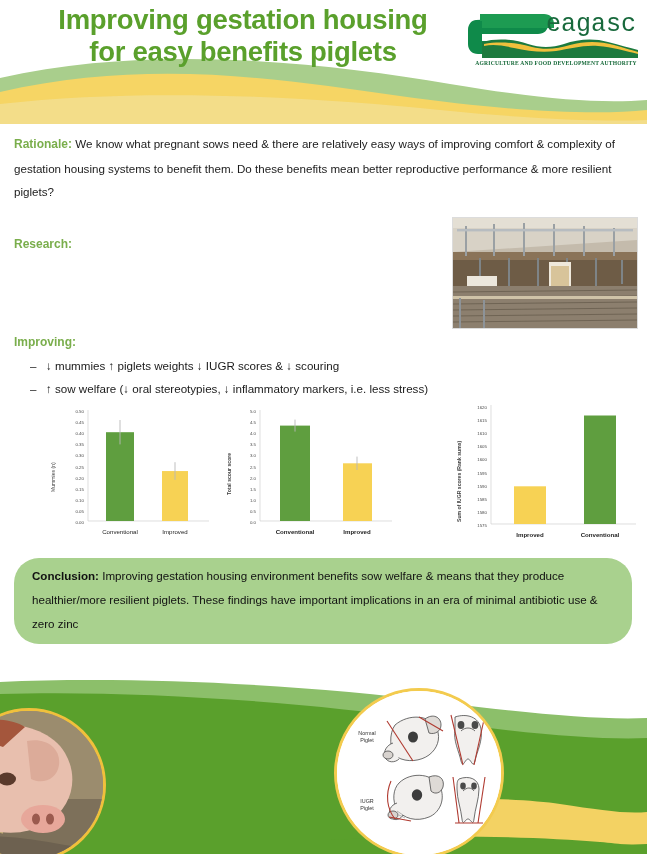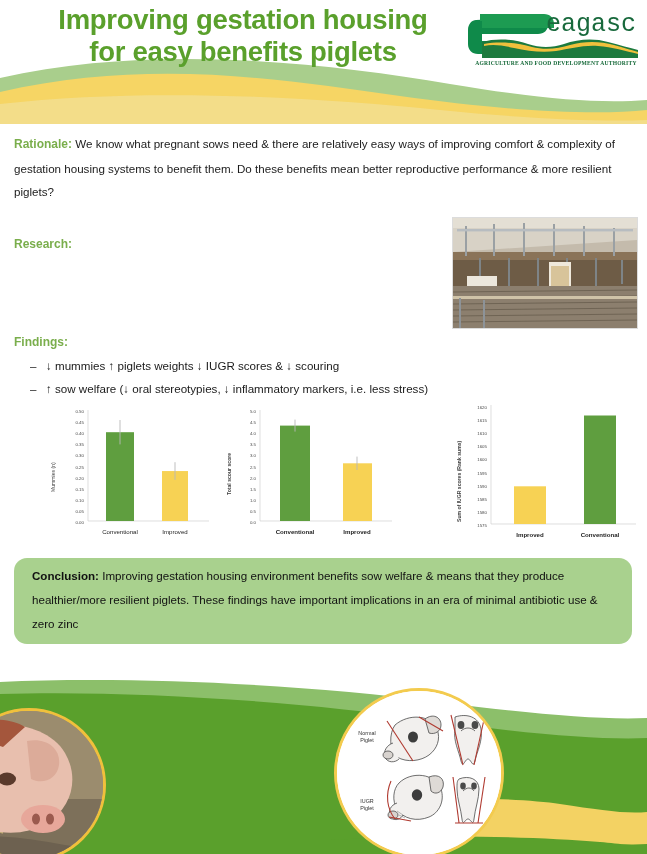--- a/index.html
+++ b/index.html
@@ -66,21 +66,21 @@
   #chart3{left:440px;width:200px;}
   .chart svg{display:block;}
   .axis-title{font-size:5.1px;fill:#3c3c3c;font-family:"Liberation Sans",sans-serif;}
   .tick{font-size:4.4px;fill:#4a4a4a;font-family:"Liberation Sans",sans-serif;}
   .catlab{font-size:6.1px;fill:#1c1c1c;font-family:"Liberation Sans",sans-serif;}
   .catlab.bold{font-weight:bold;}
 
   
   .conclusion{
     position:absolute;left:14px;top:558px;width:618px;height:86px;
-    background:#a9d18e;border-radius:13px;
+    background:#a9d18e;border-radius:25px;
   }
   .conclusion .ctext{
     position:absolute;left:18px;top:6px;width:590px;
     font-size:11.6px;line-height:2.05;color:#111;
   }
   .conclusion b{font-weight:bold;}
 
   
   .footer{position:absolute;left:0;top:648px;width:647px;height:206px;overflow:hidden;}
   .footer svg{position:absolute;left:0;top:0;}
@@ -174,21 +174,21 @@
       </g>
       <rect x="0" y="78" width="184" height="3" fill="#cfc3a8"></rect>
       <g fill="#8d9398">
           <rect x="6" y="80" width="2" height="30"></rect>
           <rect x="30" y="82" width="2" height="28"></rect>
         </g>
     </svg>
   </div>
 
   <div class="para" id="findings-head">
-    <span class="sec-label">Findings:</span>
+    <span class="sec-label">Improving:</span>
   </div>
   <div class="bullets">
     <span class="b">
       <span class="dash">–</span><span>↓ mummies ↑ piglets weights ↓ IUGR scores &amp; ↓ scouring</span>
     </span>
     <span class="b">
       <span class="dash">–</span><span>↑ sow welfare (↓ oral stereotypies, ↓ inflammatory markers, i.e. less stress)</span>
     </span>
   </div>
 

